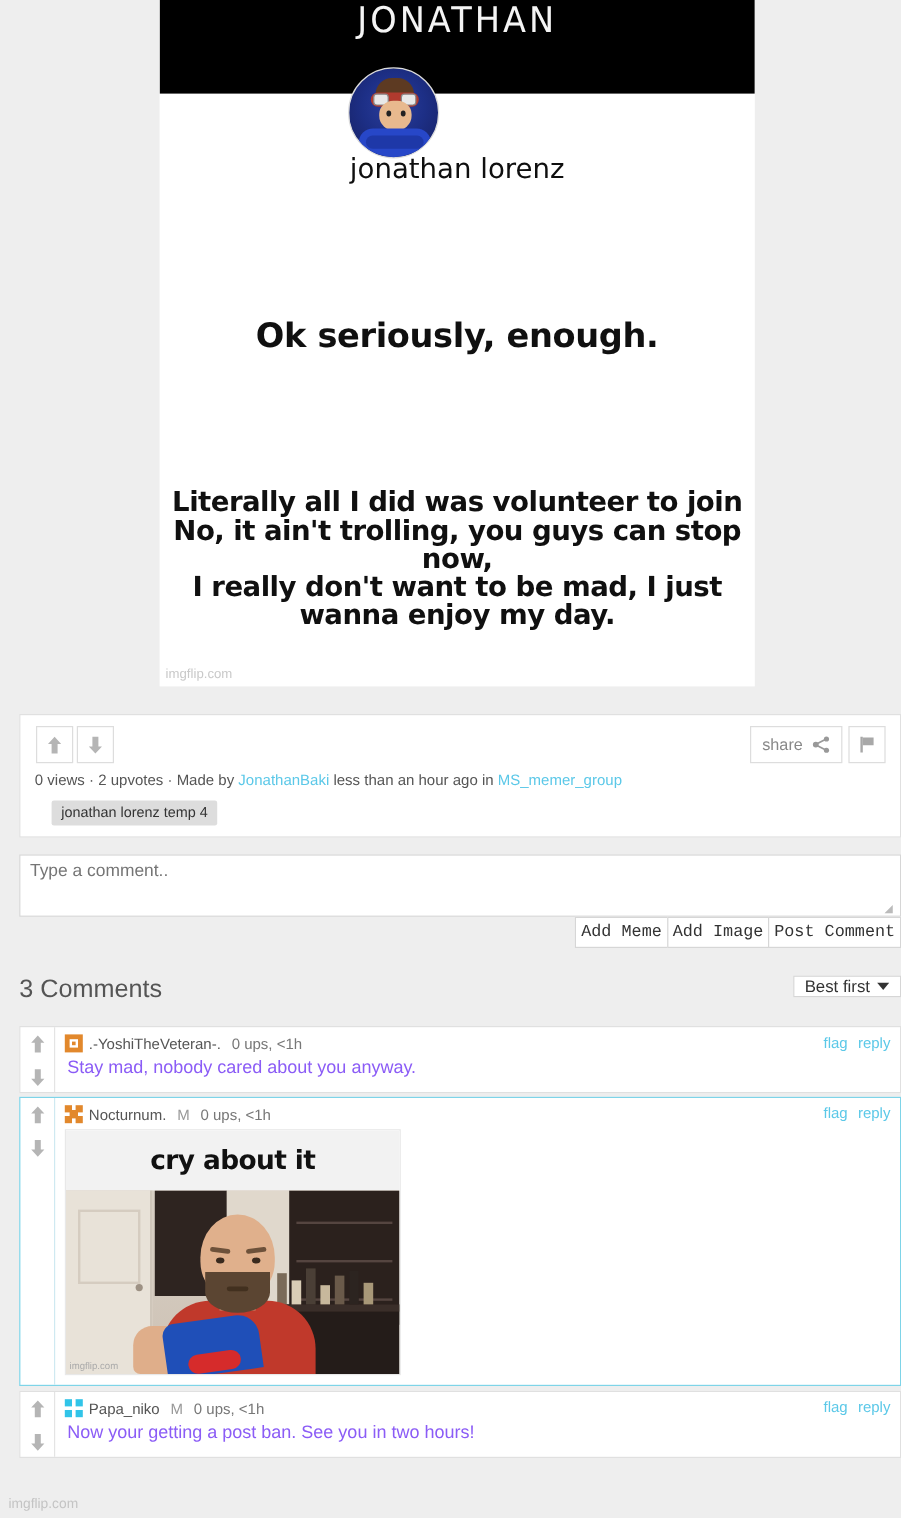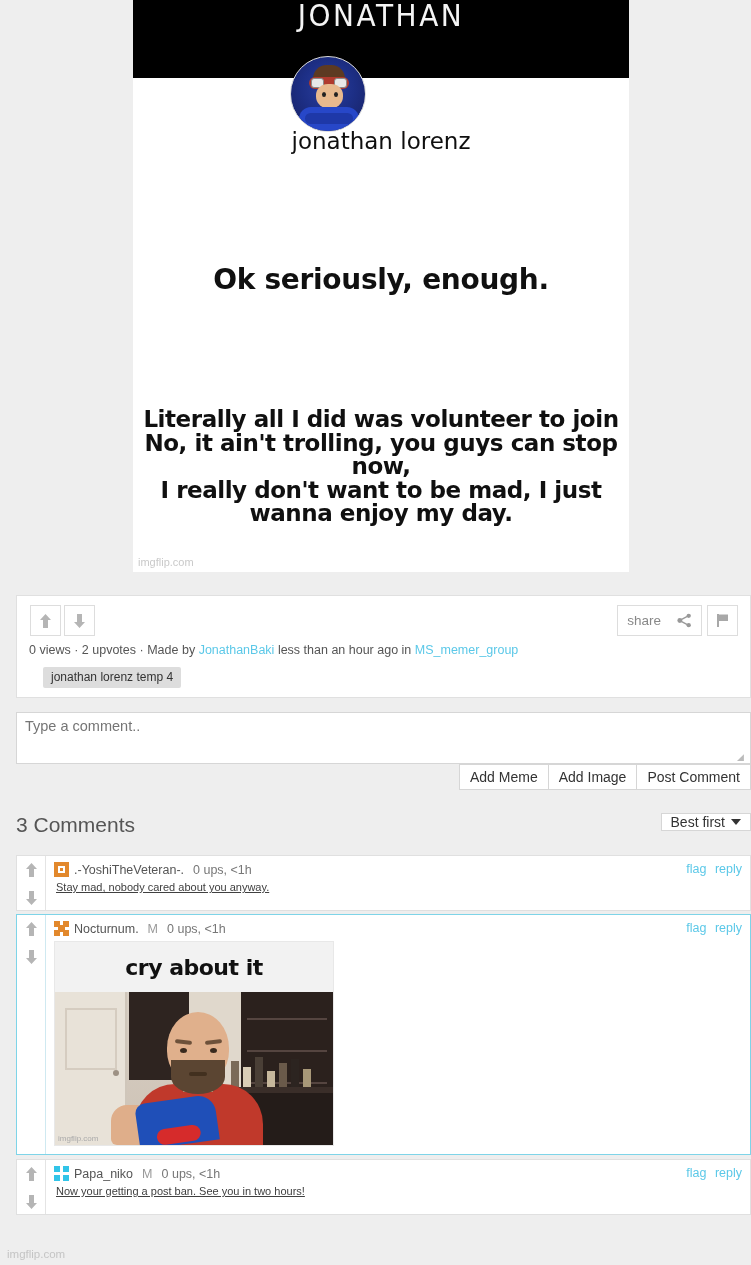--- a/index.html
+++ b/index.html
@@ -115,21 +115,21 @@
     border: 1px solid #dddddd;
     background: #ffffff;
     display: flex; align-items: center; justify-content: center;
   }
   .vote-btn + .vote-btn { margin-left: 3px; }
   .arrow-up, .arrow-down { width: 13px; height: 16px; }
   .share-flag { position: absolute; right: 12px; top: 9px; display: flex; }
   .share-btn {
     height: 31px; padding: 0 9px;
     border: 1px solid #dddddd; background: #ffffff;
-    display: flex; align-items: center; gap: 16px;
+    display: flex; align-items: center; gap: 8px;
     font-size: 13.5px; color: #888888;
   }
   .flag-btn {
     width: 31px; height: 31px; margin-left: 5px;
     border: 1px solid #dddddd; background: #ffffff;
     display: flex; align-items: center; justify-content: center;
   }
   .meta-line {
     position: absolute; left: 12px; top: 47px;
     font-size: 12.5px; color: #555555;
@@ -154,26 +154,26 @@
   #comment-box-resize {
     position: absolute; left: 737px; top: 753px;
     width: 10px; height: 10px;
     color: #bbb; font-size: 9px; line-height: 9px;
   }
   .composer-actions {
     position: absolute; right: 0px; top: 764px;
     display: flex;
   }
   .composer-btn {
-    height: 26px; padding: 0 10px;
+    height: 26px; padding: 0 4px;
     border: 1px solid #d6d6d6; background: #ffffff;
     font-size: 14px; color: #333333;
     display: flex; align-items: center;
     margin-left: -1px;
-    font-family: Liberation Sans, sans-serif;
+    font-family: Liberation Mono, monospace;
   }
 
   
   #comments-title {
     position: absolute; left: 16px; top: 813px;
     font-size: 21px; color: #555555;
   }
   #sort-select {
     position: absolute; right: 0px; top: 813px;
     height: 18px; padding: 0 9px;
@@ -203,21 +203,21 @@
   .c-username { color: #555555; }
   .c-mod { color: #999999; margin-left: 4px; }
   .c-stats { color: #777777; margin-left: 4px; }
   .comment-actions {
     position: absolute; right: 8px; top: 6px;
     font-size: 12.5px; color: #5bc8e8;
   }
   .comment-actions span { margin-left: 5px; }
   .comment-text {
     padding: 1px 8px 8px 10px;
-    font-size: 11px; color: #404040; text-decoration: underline;
+    font-size: 15px; color: #8b5cf6;
   }
 
   
   .av { width: 15px; height: 15px; flex: none; position: relative; }
   .av-orange-square {
     background: #e2882c;
     display: flex; align-items: center; justify-content: center;
   }
   .av-orange-square i {
     width: 7px; height: 7px; background: #ffffff; display: block;

